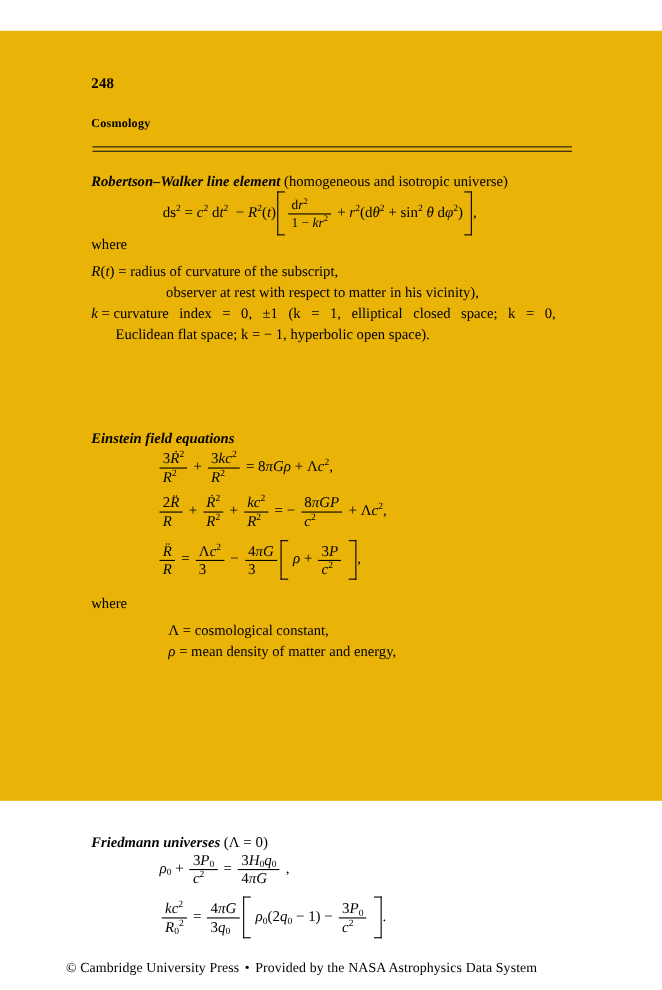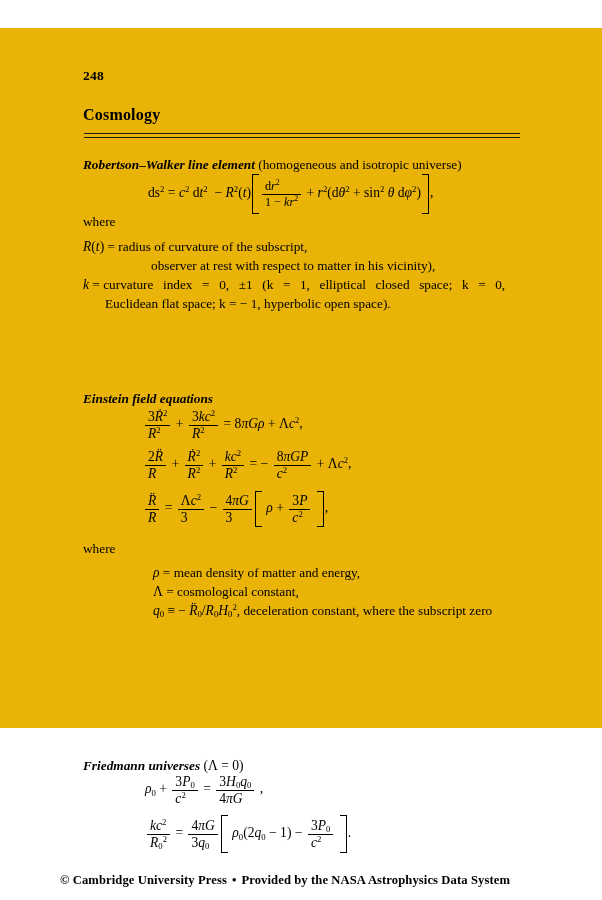--- a/index.html
+++ b/index.html
@@ -28,21 +28,21 @@
   .folio {
     position: absolute;
     left: 83px; top: 40px;
     font-size: 13.5px;
     font-weight: bold;
     letter-spacing: 0.2px;
   }
   .running-head {
     position: absolute;
     left: 83px; top: 78px;
-    font-size: 16px;
+    font-size: 11px;
     font-weight: bold;
     letter-spacing: 0.2px;
   }
   .double-rule {
     position: absolute;
     left: 84px; top: 105px;
     width: 436px;
     height: 5px;
   }
   .double-rule::before,
@@ -136,21 +136,21 @@
   }
   .defrow { display: block; white-space: nowrap; }
   .defcont { display: block; }
 
   
   .footer {
     position: absolute;
     left: 60px; top: 845px;
     width: 500px;
     font-size: 12.6px;
-    font-weight: bold;
+    font-weight: normal;
     letter-spacing: 0.1px;
     white-space: nowrap;
   }
   .bullet-sep { padding: 0 5px; }
 
   .scan-mark {
     position: absolute;
     left: 7px; top: 884px;
     width: 1px; height: 12px;
     background: #c9c9c9;
@@ -201,27 +201,24 @@
   </div>
 
   <div class="eqline math" style="left:143px; top:463px;">
     <span class="frac"><span class="num"><span class="it">R̈</span></span><span class="den"><span class="it">R</span></span></span>&nbsp;=&nbsp;<span class="frac"><span class="num">Λ<span class="it">c</span><sup>2</sup></span><span class="den">3</span></span>&nbsp;−&nbsp;<span class="frac"><span class="num">4<span class="it">πG</span></span><span class="den">3</span></span><span class="brk l" style="height:36px;"></span>&nbsp;<span class="it">ρ</span>&nbsp;+&nbsp;<span class="frac"><span class="num">3<span class="it">P</span></span><span class="den"><span class="it">c</span><sup>2</sup></span></span>&nbsp;<span class="brk r" style="height:36px;"></span>,
   </div>
 
   <div class="where" style="top:513px;">where</div>
 
   <div class="deflist" style="left:153px; top:536px; width:400px;">
     <span class="defrow">
+      <span class="math">Λ</span>&nbsp;=&nbsp;<span>cosmological constant,</span>
+    </span>
+    <span class="defrow">
       <span class="math it">ρ</span>&nbsp;=&nbsp;<span>mean density of matter and energy,</span>
-    </span>
-    <span class="defrow">
-      <span class="math">Λ</span>&nbsp;=&nbsp;<span>cosmological constant,</span>
-    </span>
-    <span class="defrow">
-      <span class="math"><span class="it">q</span><sub>0</sub></span>&nbsp;≡&nbsp;−&nbsp;<span class="math"><span class="it">R̈</span><sub>0</sub>/<span class="it">R</span><sub>0</sub><span class="it">H</span><sub>0</sub><sup>2</sup></span><span>, deceleration constant, where the subscript zero</span>
     </span>
   </div>
 
   <div class="blk" style="left:83px; top:729px;">
     <span class="sec-title">Friedmann universes</span>
     <span class="math">(Λ&nbsp;=&nbsp;0)</span>
   </div>
 
   <div class="eqline math" style="left:145px; top:747px;">
     <span class="it">ρ</span><sub>0</sub>&nbsp;+&nbsp;<span class="frac"><span class="num">3<span class="it">P</span><sub>0</sub></span><span class="den"><span class="it">c</span><sup>2</sup></span></span>&nbsp;=&nbsp;<span class="frac"><span class="num">3<span class="it">H</span><sub>0</sub><span class="it">q</span><sub>0</sub></span><span class="den">4<span class="it">πG</span></span></span>&nbsp;,

